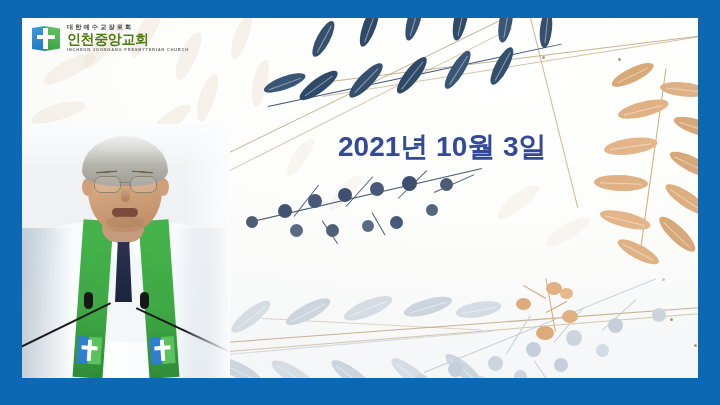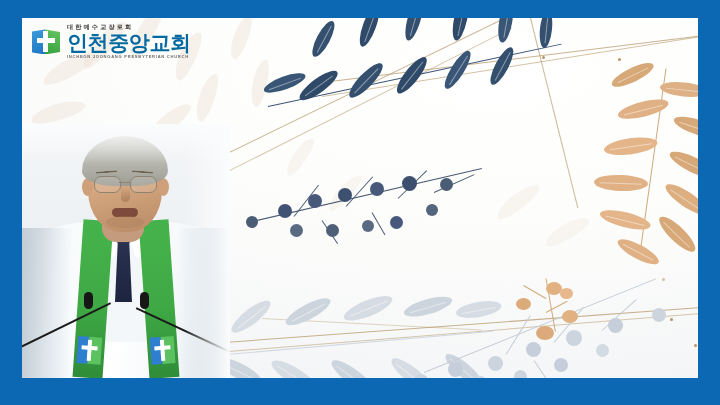--- a/index.html
+++ b/index.html
@@ -108,21 +108,21 @@
   #logo-mark .lm-blue{position:absolute;left:0;top:2px;width:13px;height:25px;
      background:linear-gradient(160deg,#3d9ddb,#1f76c4);border-radius:2px 0 0 2px;
      clip-path:polygon(0 8%,100% 0,100% 100%,0 92%);}
   #logo-mark .lm-green{position:absolute;left:13px;top:2px;width:15px;height:25px;
      background:linear-gradient(200deg,#68c562,#36a03f);border-radius:0 3px 3px 0;
      clip-path:polygon(0 0,100% 10%,100% 90%,0 100%);}
   #logo-mark .lm-cv{position:absolute;left:11px;top:4px;width:4.6px;height:21px;background:#fff;}
   #logo-mark .lm-ch{position:absolute;left:4.5px;top:11px;width:18px;height:4.4px;background:#fff;}
   #logo-text{display:flex;flex-direction:column;line-height:1;}
   #logo-top{font-size:6.2px;letter-spacing:2.1px;color:#3a3a3a;font-weight:700;margin-bottom:1.5px;}
-  #logo-main{font-size:21px;font-weight:800;color:#0369a1;letter-spacing:-.4px;text-align:center;}
+  #logo-main{font-size:14px;font-weight:800;color:#4d7c0f;letter-spacing:-.4px;}
   #logo-sub{font-size:4.1px;letter-spacing:.72px;color:#6b6b6b;font-weight:700;margin-top:2px;}
 
   
   #date-line{position:absolute;left:316px;top:110px;font-size:28px;font-weight:700;
       color:#32499c;letter-spacing:0px;white-space:nowrap;
       text-shadow:0 0 7px rgba(255,255,255,.95),0 0 3px rgba(255,255,255,.95);}
   #main-title{position:absolute;left:228px;top:198px;font-size:62px;font-weight:800;
       letter-spacing:6px;white-space:nowrap;
       background:linear-gradient(180deg,#49a0f0 0%,#2d86e6 42%,#1763cf 100%);
       -webkit-background-clip:text;background-clip:text;color:transparent;
@@ -333,15 +333,16 @@
         <div class="lm-cv"></div>
           <div class="lm-ch"></div>
       </div>
       <div id="logo-text">
         <div id="logo-top">대한예수교장로회</div>
         <div id="logo-main">인천중앙교회</div>
         <div id="logo-sub">INCHEON JOONGANG PRESBYTERIAN CHURCH</div>
       </div>
     </div>
 
+    <div id="date-line">2021년 10월 3일</div>
 
   </div>
 </div>
 
 </body></html>

